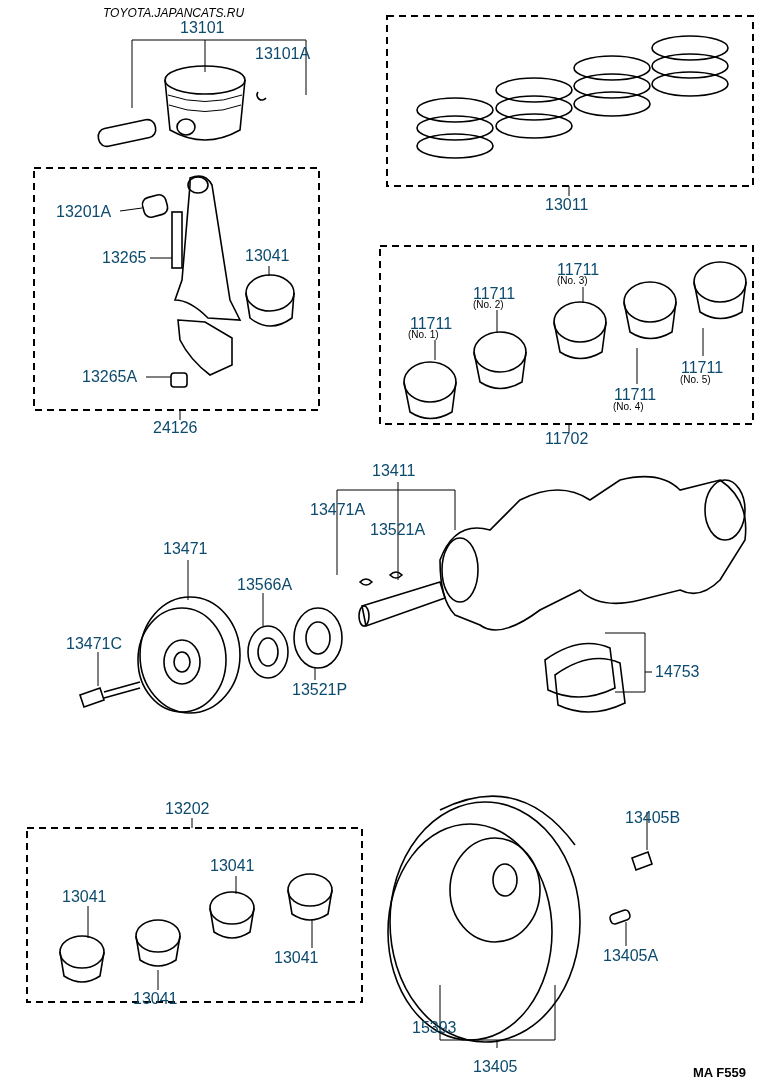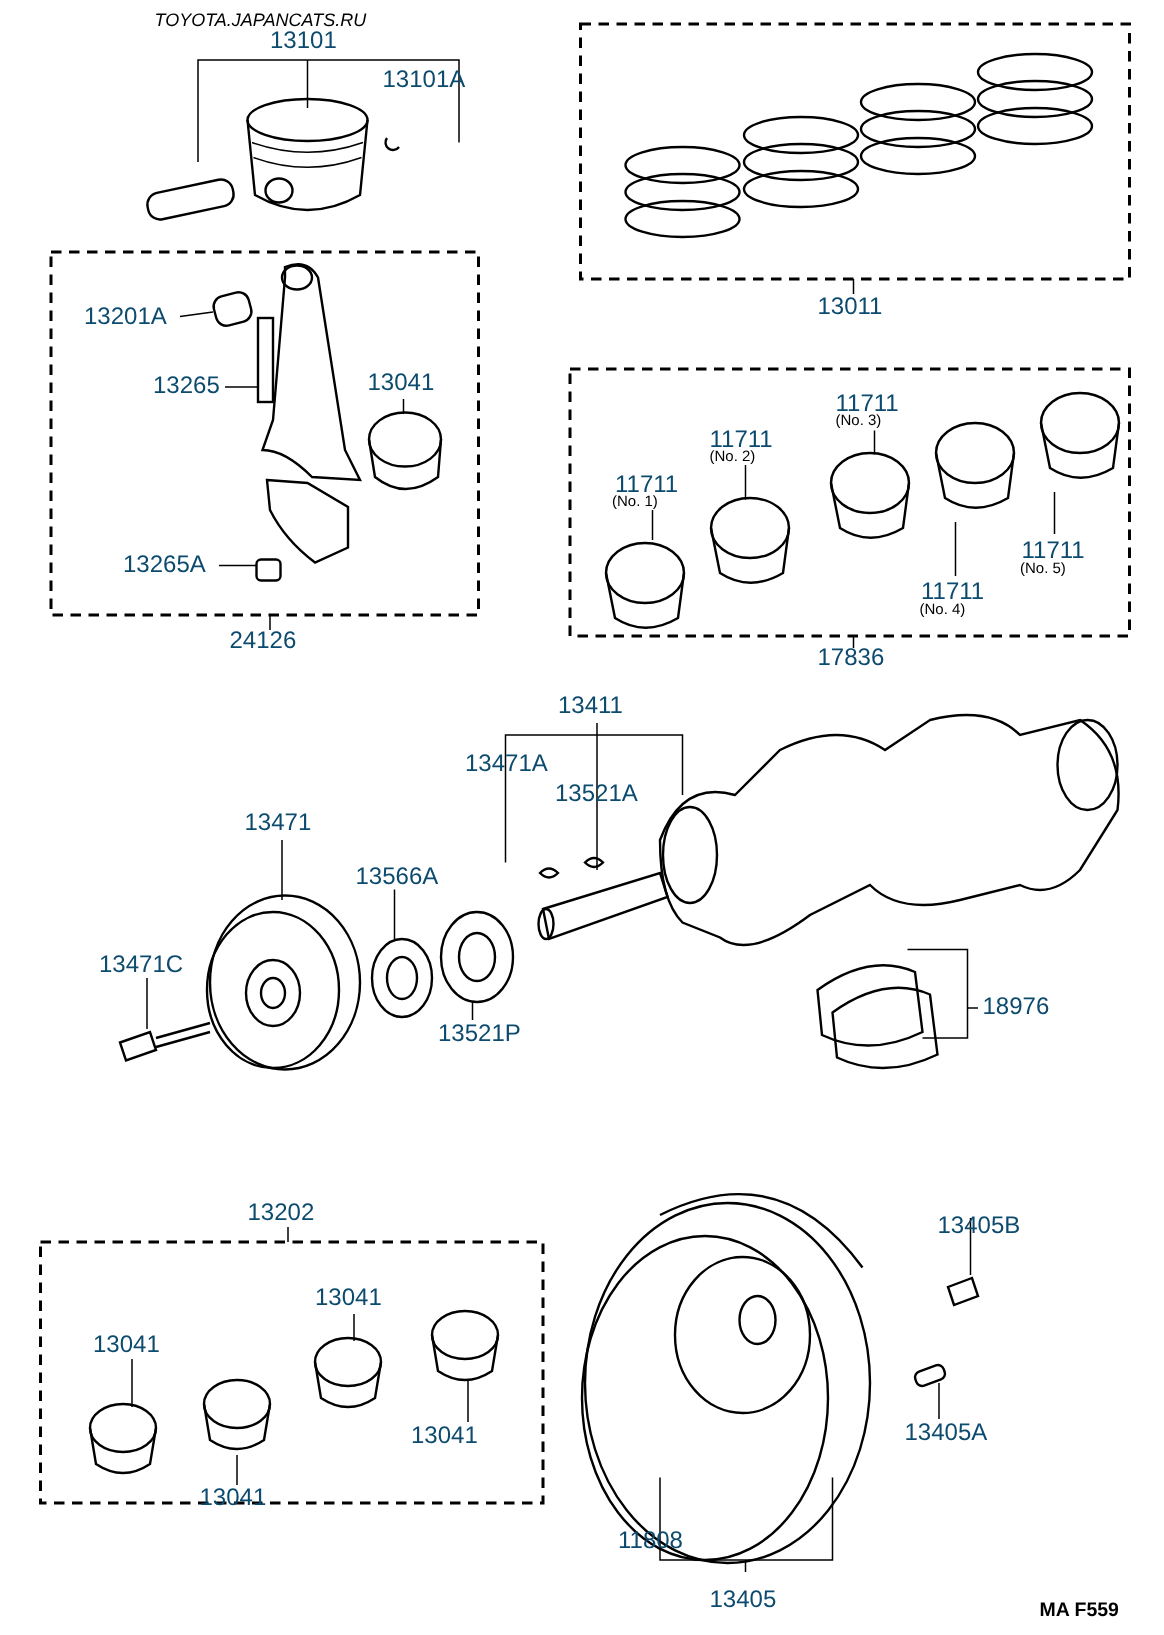--- a/index.html
+++ b/index.html
@@ -168,32 +168,32 @@
 <div class="lbl" style="left:410px;top:316px;">11711</div>
 <div class="sub" style="left:408px;top:330px;">(No. 1)</div>
 <div class="lbl" style="left:473px;top:286px;">11711</div>
 <div class="sub" style="left:473px;top:300px;">(No. 2)</div>
 <div class="lbl" style="left:557px;top:262px;">11711</div>
 <div class="sub" style="left:557px;top:276px;">(No. 3)</div>
 <div class="lbl" style="left:614px;top:387px;">11711</div>
 <div class="sub" style="left:613px;top:402px;">(No. 4)</div>
 <div class="lbl" style="left:681px;top:360px;">11711</div>
 <div class="sub" style="left:680px;top:375px;">(No. 5)</div>
-<div class="lbl" style="left:545px;top:431px;">17836</div>
+<div class="lbl" style="left:545px;top:431px;">11702</div>
 
 <div class="lbl" style="left:372px;top:463px;">13411</div>
 <div class="lbl" style="left:310px;top:502px;">13471A</div>
 <div class="lbl" style="left:370px;top:522px;text-align:right;">13521A</div>
 <div class="lbl" style="left:163px;top:541px;">13471</div>
 <div class="lbl" style="left:237px;top:577px;">13566A</div>
 <div class="lbl" style="left:66px;top:636px;">13471C</div>
 <div class="lbl" style="left:292px;top:682px;">13521P</div>
-<div class="lbl" style="left:655px;top:664px;">18976</div>
+<div class="lbl" style="left:655px;top:664px;">14753</div>
 
 <div class="lbl" style="left:165px;top:801px;">13202</div>
 <div class="lbl" style="left:62px;top:889px;">13041</div>
 <div class="lbl" style="left:133px;top:991px;">13041</div>
 <div class="lbl" style="left:210px;top:858px;">13041</div>
 <div class="lbl" style="left:274px;top:950px;">13041</div>
 <div class="lbl" style="left:625px;top:810px;">13405B</div>
 <div class="lbl" style="left:603px;top:948px;">13405A</div>
-<div class="lbl" style="left:412px;top:1020px;">11808</div>
+<div class="lbl" style="left:412px;top:1020px;">15393</div>
 <div class="lbl" style="left:473px;top:1059px;">13405</div>
 
 </body></html>

